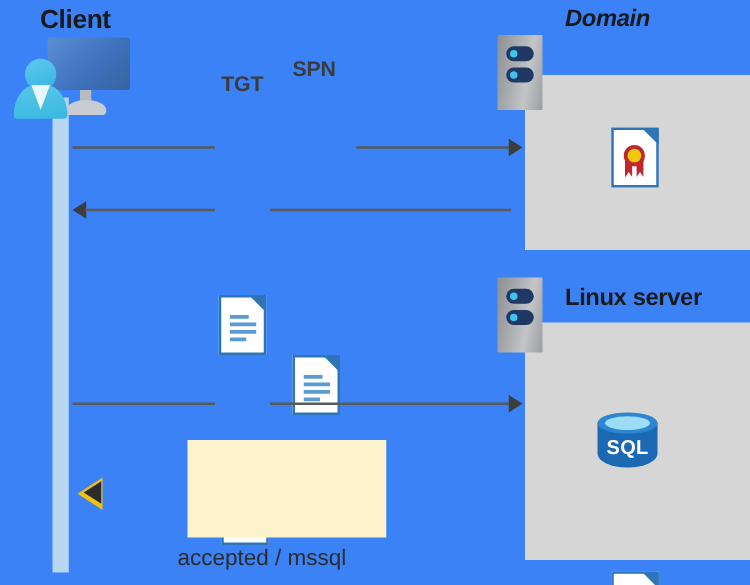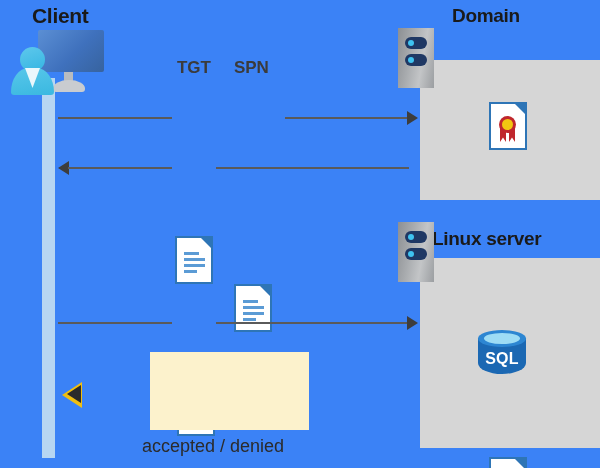--- a/index.html
+++ b/index.html
@@ -157,21 +157,21 @@
     <div class="abs monitor-neck" style="left:58px; top:42px; width:9px; height:10px;"></div>
     <div class="abs monitor-base" style="left:47px; top:50px; width:32px; height:12px;"></div>
 
     <div class="abs person-head" style="left:14px; top:17px; width:25px; height:25px;"></div>
     <div class="abs person-body" style="left:5px; top:38px; width:43px; height:27px;"></div>
     <div class="abs" style="left:19px; top:38px; width:15px; height:20px;
                 background:#eaf7fc;
                 clip-path: polygon(0 0, 100% 0, 50% 100%);"></div>
   </div>
 
-  <div class="abs title title-dc" style="left:452px; top:4px; width:146px;">
+  <div class="abs title title-dc" style="left:452px; top:4px; width:146px;font-style:italic;">
     <div>Domain</div>
   </div>
 
   <div class="abs server" style="left:398px; top:28px; width:36px; height:60px;">
     <div class="server-slot" style="left:7px; top:9px; width:22px; height:12px;">
       <div class="dot"></div>
     </div>
     <div class="server-slot" style="left:7px; top:26px; width:22px; height:12px;">
       <div class="dot"></div>
     </div>
@@ -183,21 +183,21 @@
     <div class="abs" style="left:9px; top:22px; width:6px; height:16px; background:#c0272d;
                 clip-path: polygon(0 0, 100% 0, 100% 100%, 50% 72%, 0 100%);"></div>
     <div class="abs" style="left:18px; top:22px; width:6px; height:16px; background:#c0272d;
                 clip-path: polygon(0 0, 100% 0, 100% 100%, 50% 72%, 0 100%);"></div>
     <div class="abs" style="left:8px; top:12px; width:17px; height:17px; border-radius:50%;
                 background:#c0272d;"></div>
     <div class="abs" style="left:11px; top:15px; width:11px; height:11px; border-radius:50%;
                 background:#f2c811;"></div>
   </div>
 
-  <div class="abs title title-linux" style="left:432px; top:228px;">Linux server</div>
+  <div class="abs title title-linux" style="left:452px; top:228px;">Linux server</div>
 
   <div class="abs server" style="left:398px; top:222px; width:36px; height:60px;">
     <div class="server-slot" style="left:7px; top:9px; width:22px; height:12px;">
       <div class="dot"></div>
     </div>
     <div class="server-slot" style="left:7px; top:26px; width:22px; height:12px;">
       <div class="dot"></div>
     </div>
   </div>
 
@@ -212,21 +212,21 @@
                 font-size:16px; font-weight:bold; letter-spacing:0.2px;">SQL</div>
   </div>
 
   <div class="abs doc" style="left:489px; top:357px; width:38px; height:48px;">
     <div class="doc-fold" style="border-top:13px solid #2e75b6; border-left:13px solid transparent; top:-1.5px; right:-1.5px;"></div>
 
   </div>
 
 
   <div class="abs doclabel" style="left:177px; top:58px;">TGT</div>
-  <div class="abs doclabel" style="left:234px; top:58px;">SPN</div>
+  <div class="abs doclabel" style="left:234px; top:46px;">SPN</div>
 
   <div class="abs line" style="left:58px; top:117px; width:114px;"></div>
   <div class="abs line" style="left:285px; top:117px; width:124px;"></div>
   <div class="abs arrowhead-right" style="left:407px; top:111px;"></div>
 
   <div class="abs doc" style="left:175px; top:88px; width:38px; height:48px;">
     <div class="doc-fold" style="border-top:13px solid #2e75b6; border-left:13px solid transparent; top:-1.5px; right:-1.5px;"></div>
     <div class="abs" style="left:7px; top:14px; width:15px; height:3px; background:#5b9bd5;"></div>
     <div class="abs" style="left:7px; top:20px; width:21px; height:3px; background:#5b9bd5;"></div>
     <div class="abs" style="left:7px; top:26px; width:21px; height:3px; background:#5b9bd5;"></div>
@@ -263,15 +263,15 @@
 
   <div class="abs" style="left:62px; top:382px; width:0; height:0;
               border-top:13px solid transparent;
               border-bottom:13px solid transparent;
               border-right:20px solid #f0bf10;"></div>
   <div class="abs" style="left:67px; top:385px; width:0; height:0;
               border-top:9px solid transparent;
               border-bottom:9px solid transparent;
               border-right:14px solid #2b2b2b;"></div>
 
-  <div class="abs caption" style="left:142px; top:436px;">accepted / denied</div>
+  <div class="abs caption" style="left:142px; top:436px;">accepted / mssql</div>
 
 </div>
 
 </body></html>

